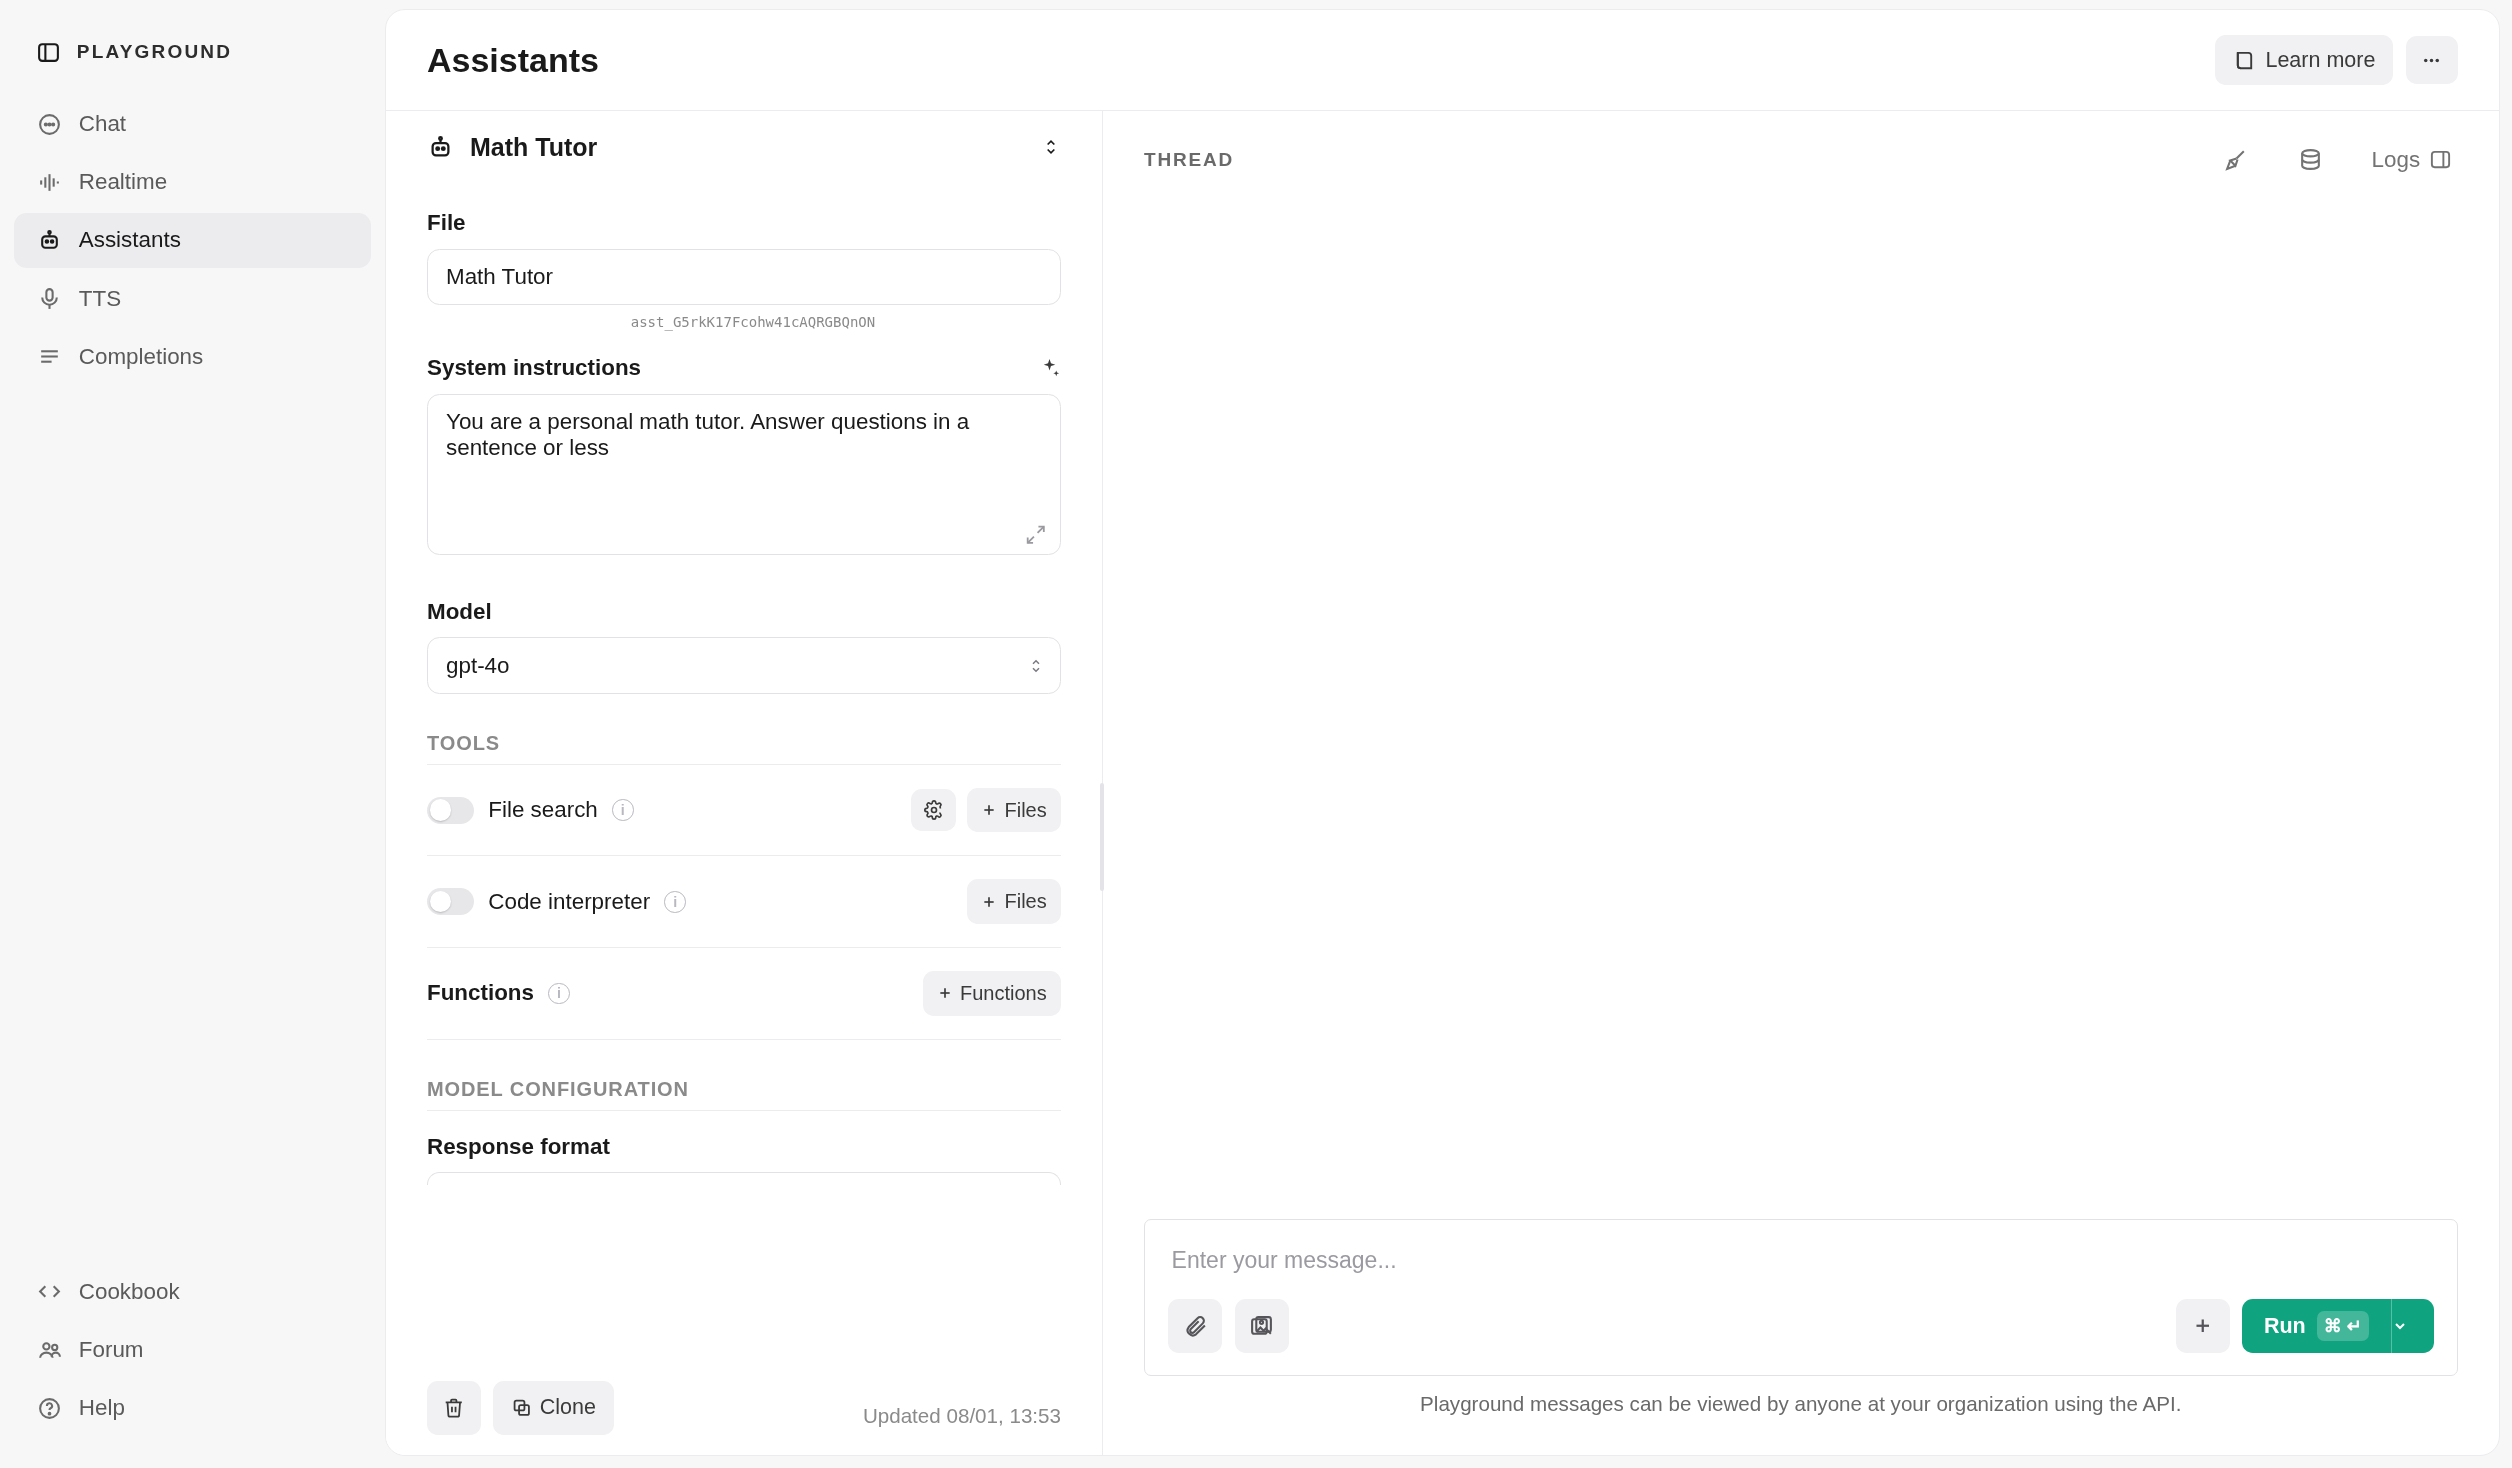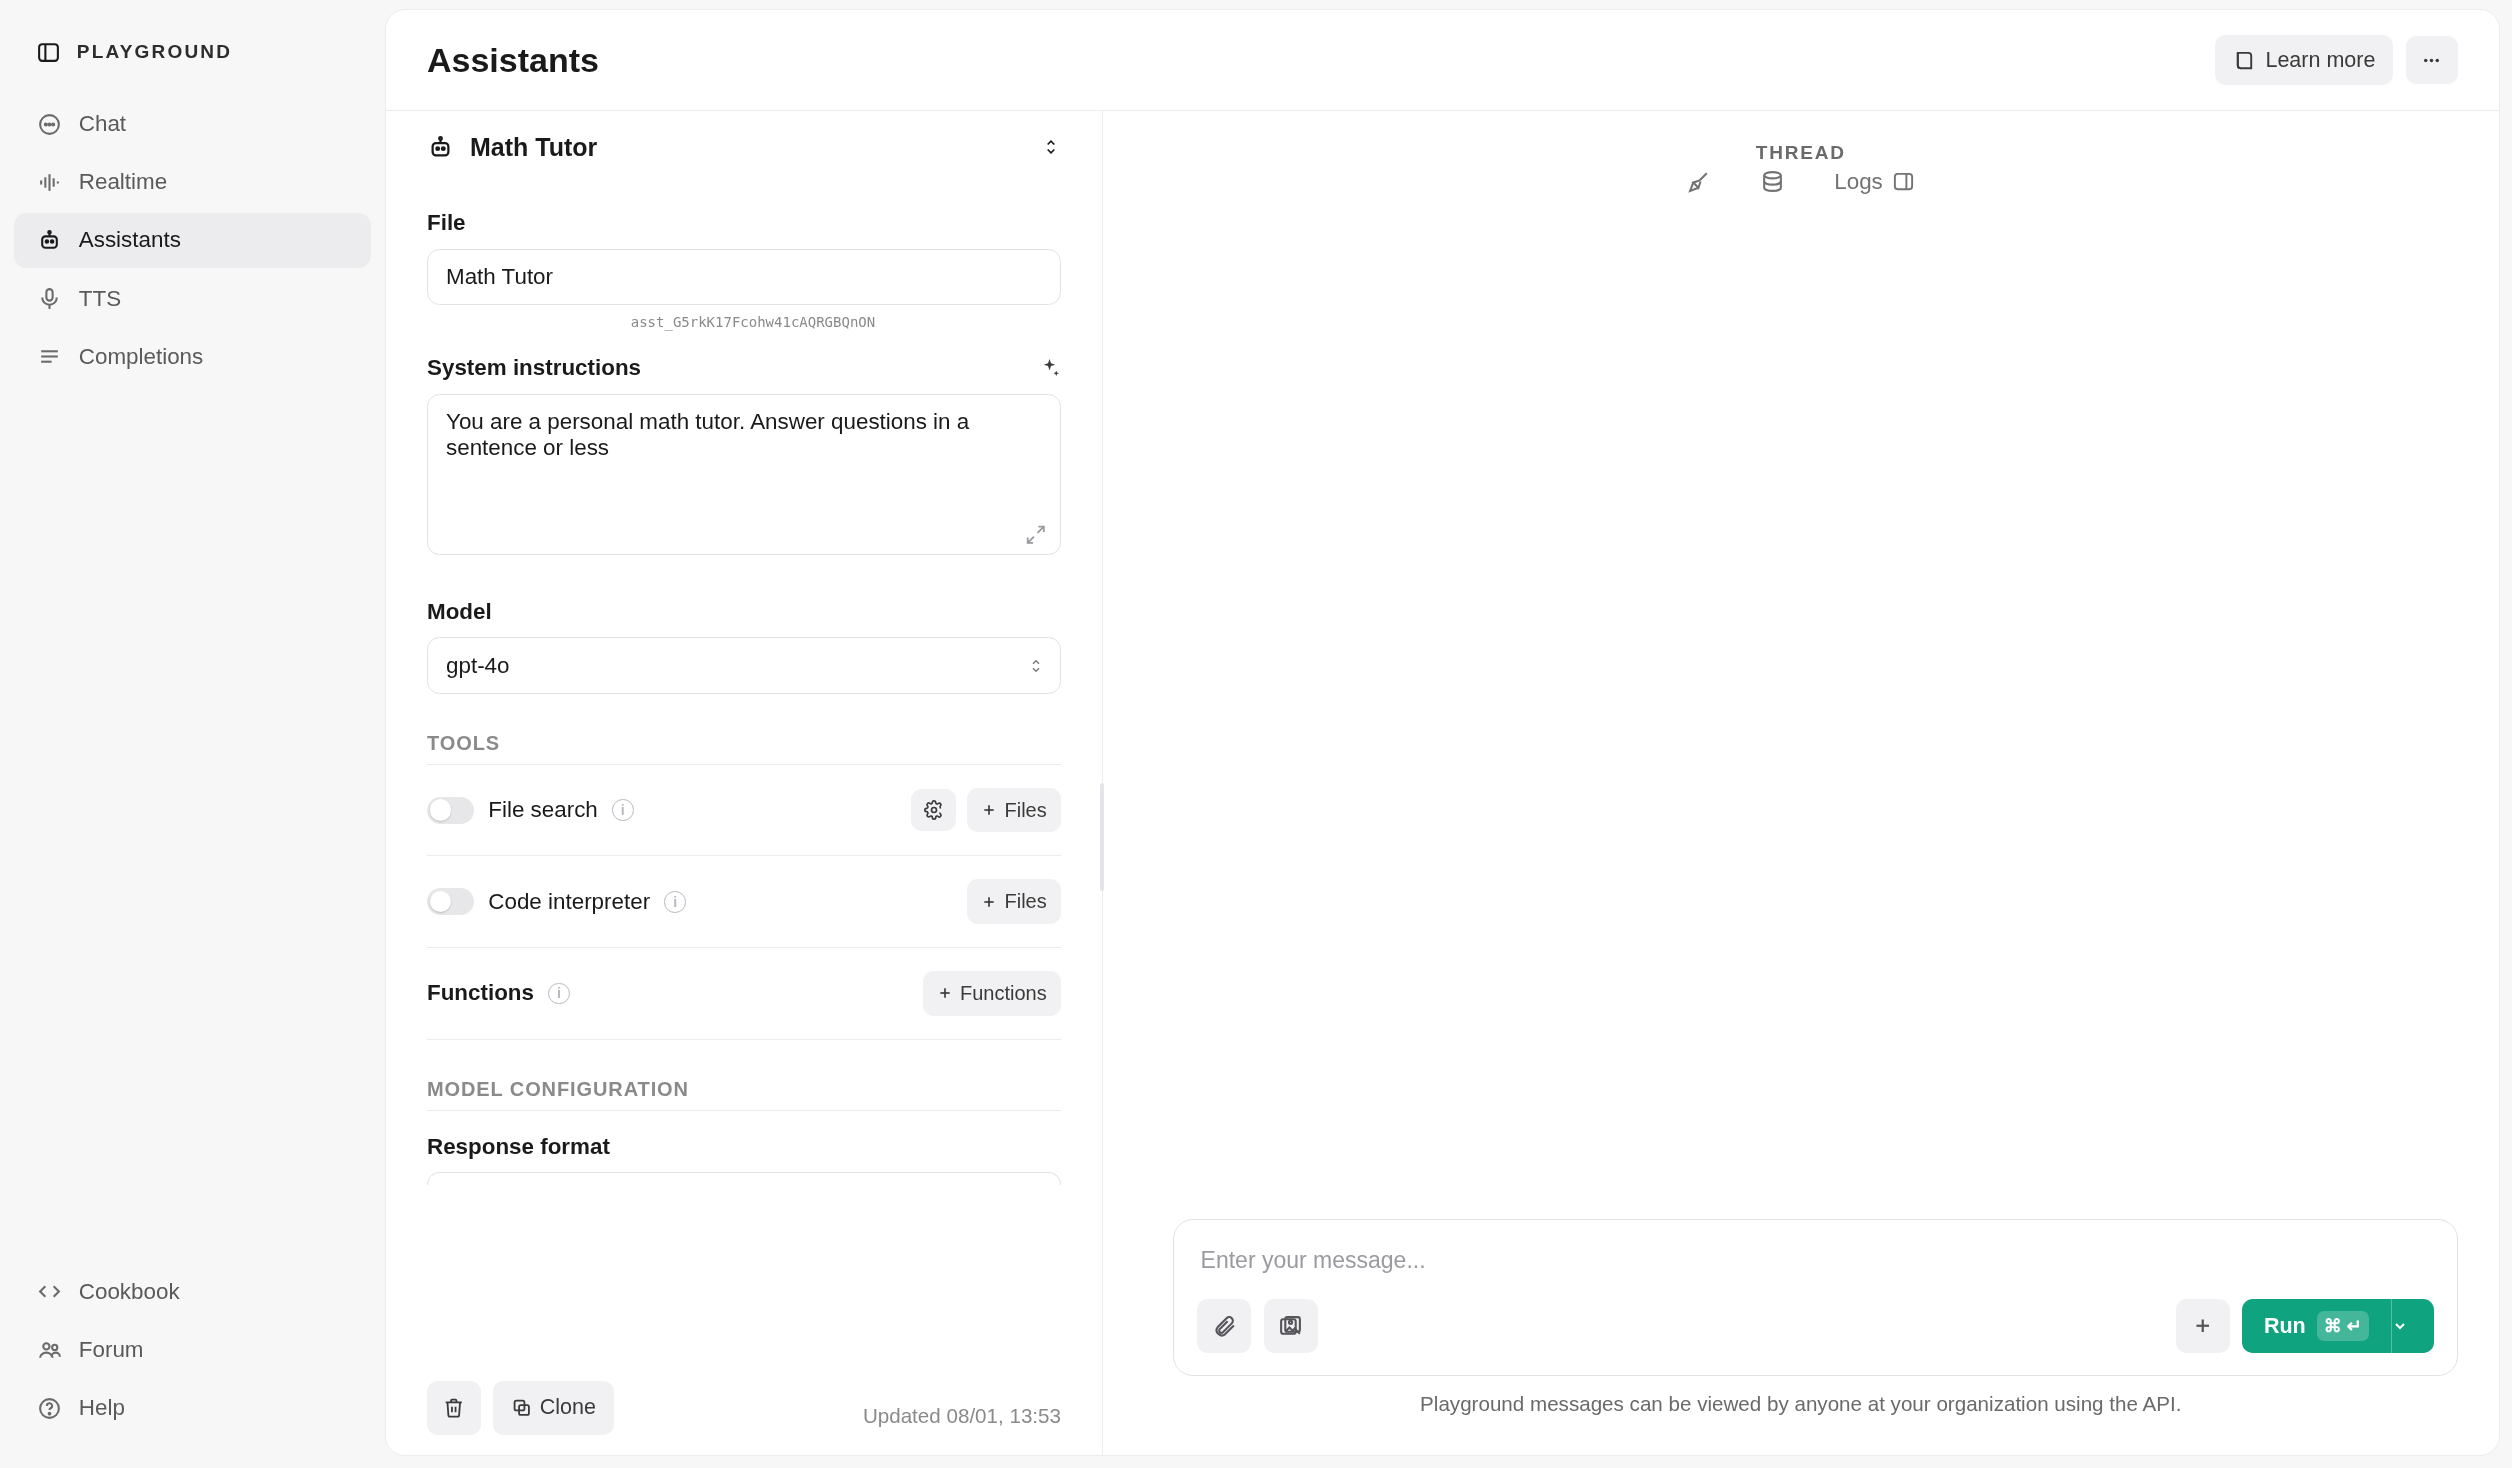--- a/index.html
+++ b/index.html
@@ -149,29 +149,28 @@
 .panel-left-footer {
   display:flex; justify-content:space-between; align-items:center;
   padding: 20px 41px; border-top: 0; background:#fff;
 }
 .panel-left-footer .left-actions { display:flex; gap:12.5px; }
 .muted { color:#8a8a8a; font-size:20.6px;margin-top:16px; }
 
 .thread-header {
   display:flex; justify-content:space-between; align-items:center;
   padding: 30.5px 41px;
-  flex-direction: column;
 }
 .thread-label { font-size:19px; font-weight:700; letter-spacing:1.8px; color:#6a6a6a; }
 .thread-actions { display:flex; align-items:center; gap:38px; }
 .icon-btn { background:none; border:none; cursor:pointer; color:#737373; padding:5.4px; display:flex; align-items:center; gap:9px; font-size:22.4px; font-weight:500;}
 .thread-body { flex:1; }
 .composer-wrap { padding: 0 41px 16px; }
 .composer {
-  border:0.9px solid #e2e2e6; border-radius:20px; padding:21.5px 23px;margin-left:29px;
+  border:0.9px solid #e2e2e6; border-radius:7px; padding:21.5px 23px;
 }
 .composer-input {
   width:100%; border:none; outline:none; font-size:23px; color:#1a1a1a;
   font-family:inherit; padding: 5.4px 3.6px 25px;
 }
 .composer-input::placeholder { color:#9a9aa0; }
 .composer-row { display:flex; justify-content:space-between; align-items:center; }
 .composer-left { display:flex; gap:12.5px; }
 .chip-btn {
   background:#f1f1f3; border:none; border-radius:10.8px; width:54px; height:54px;

